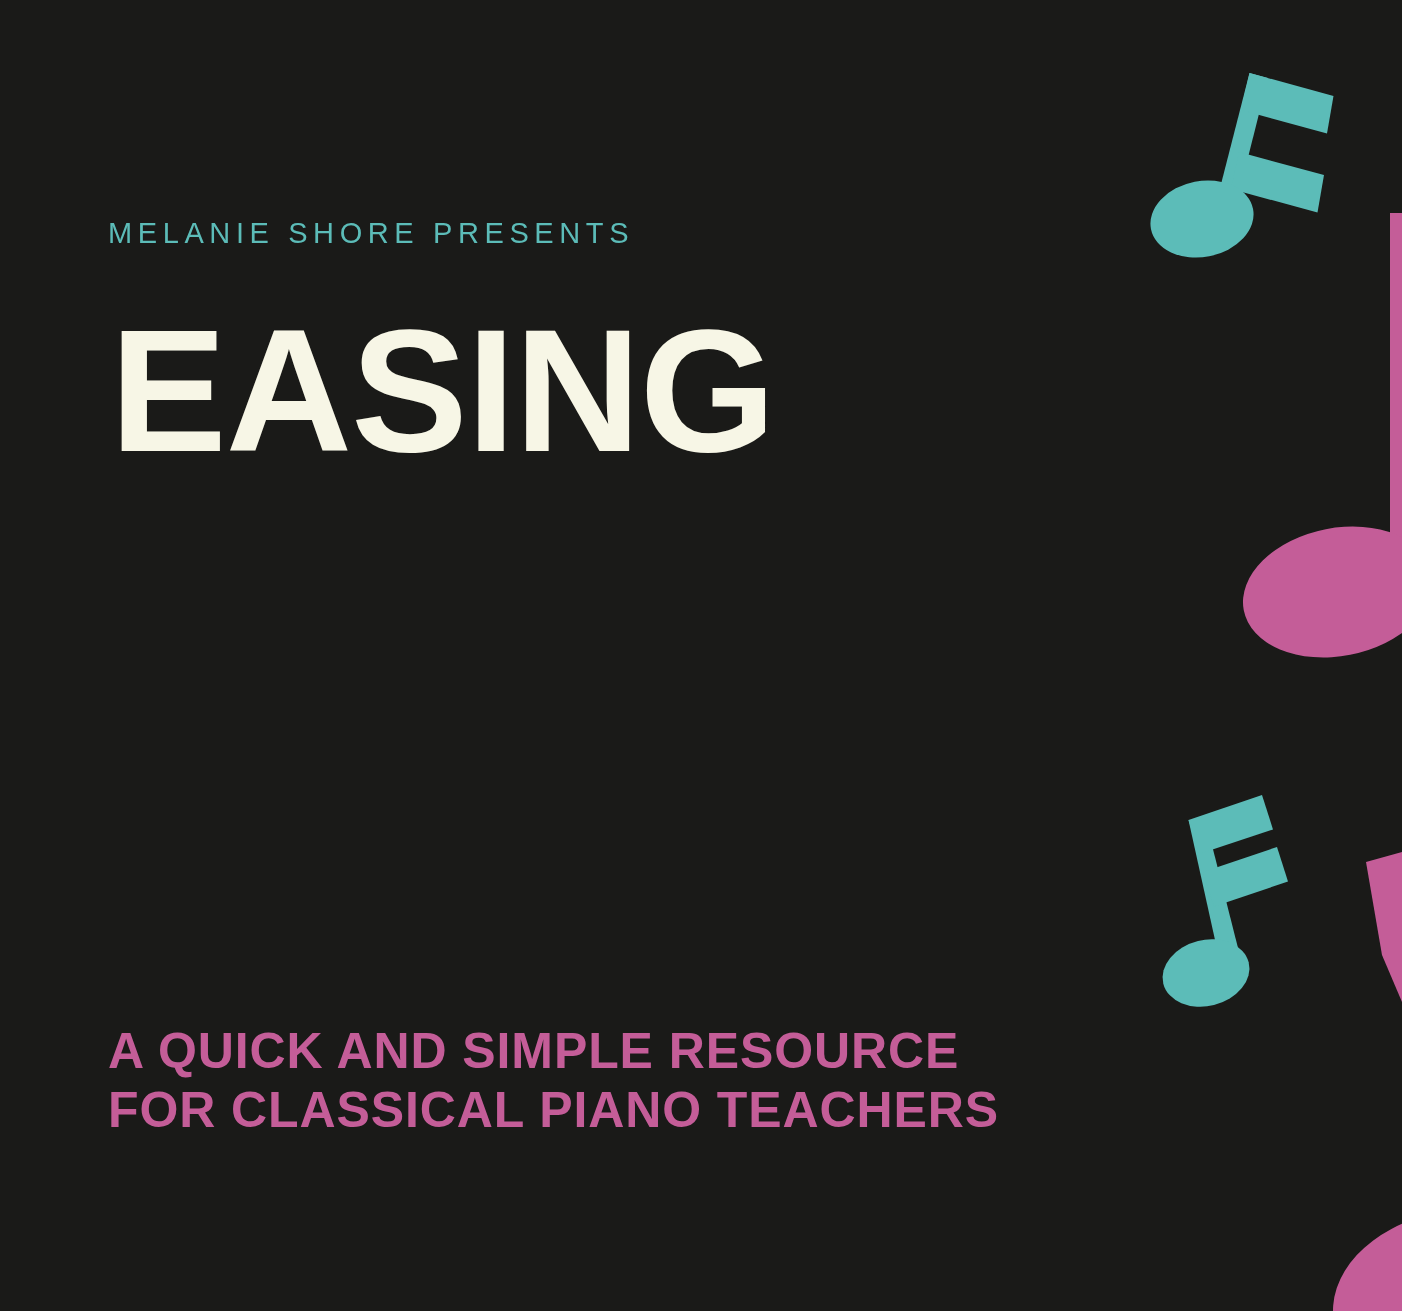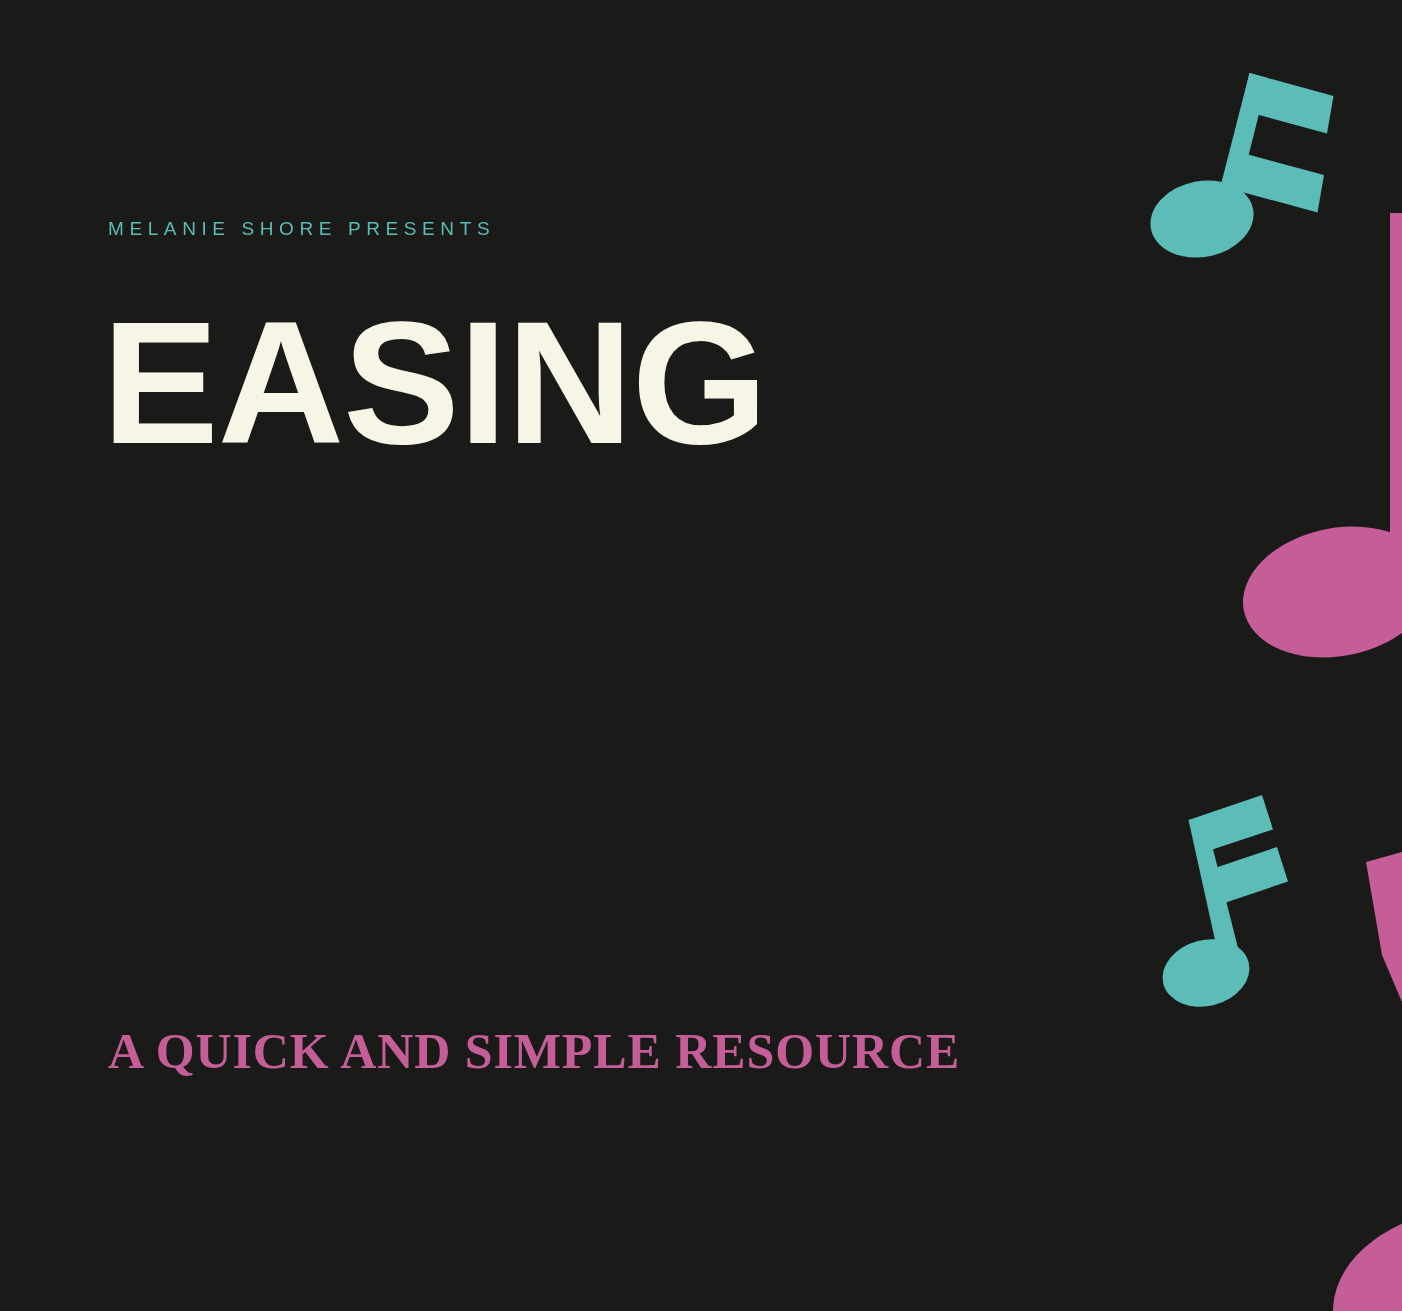--- a/index.html
+++ b/index.html
@@ -34,54 +34,53 @@
     left: 108px;
     top: 0;
     width: 1040px;
     height: 100%;
   }
 
   .kicker {
     position: absolute;
     top: 219px;
     left: 0;
-    font-size: 19px;
+    font-size: 29px;
     font-weight: 400;
     letter-spacing: 5.6px;
     color: #5cbcb8;
     white-space: nowrap;
     line-height: 1;
   }
 
   .title {
     position: absolute;
     top: 296px;
     left: -6px;
-    margin: 0;
+    margin: 8px;
     font-size: 175px;
     font-weight: 700;
     line-height: 0.99;
     letter-spacing: -1px;
     color: #f7f6e6;
     white-space: nowrap;
   }
   .title .line { display: block; }
 
   .subtitle {
     position: absolute;
     top: 1022px;
     left: 0;
     margin: 0;
     font-size: 50px;
     font-weight: 700;
     line-height: 1.17;
     letter-spacing: 0.9px;
     color: #c45d98;
     white-space: nowrap;
-    font-family: Liberation Serif, serif;
   }
   .subtitle .line { display: block; }
 </style>
 </head>
 <body>
 
 <div class="poster">
 
   <svg class="decor" viewBox="0 0 1402 1311" width="1402" height="1311" xmlns="http://www.w3.org/2000/svg" aria-hidden="true">
 
@@ -120,16 +119,17 @@
   <div class="content">
 
     <div class="kicker">MELANIE SHORE PRESENTS</div>
 
     <h1 class="title">
       <span class="line">EASING</span>
     </h1>
 
     <h2 class="subtitle">
       <span class="line">A QUICK AND SIMPLE RESOURCE</span>
+      <span class="line">FOR CLASSICAL PIANO TEACHERS</span>
     </h2>
 
   </div>
 </div>
 
 </body></html>

